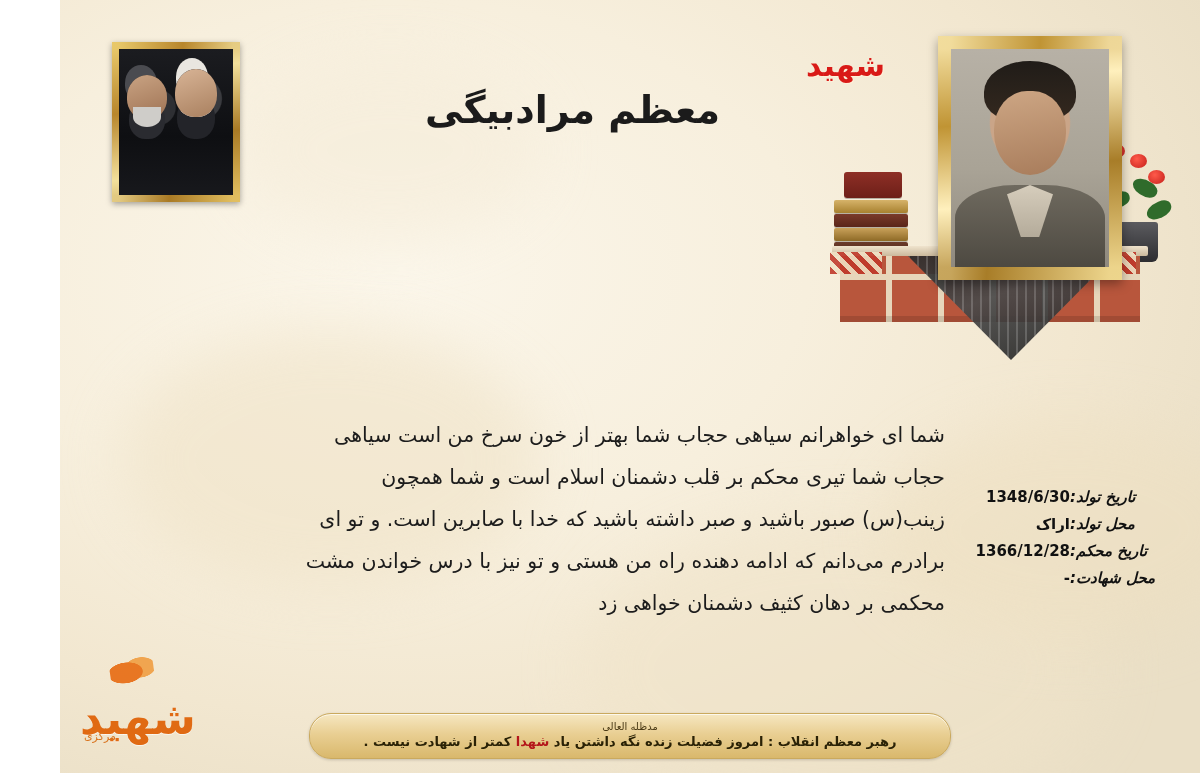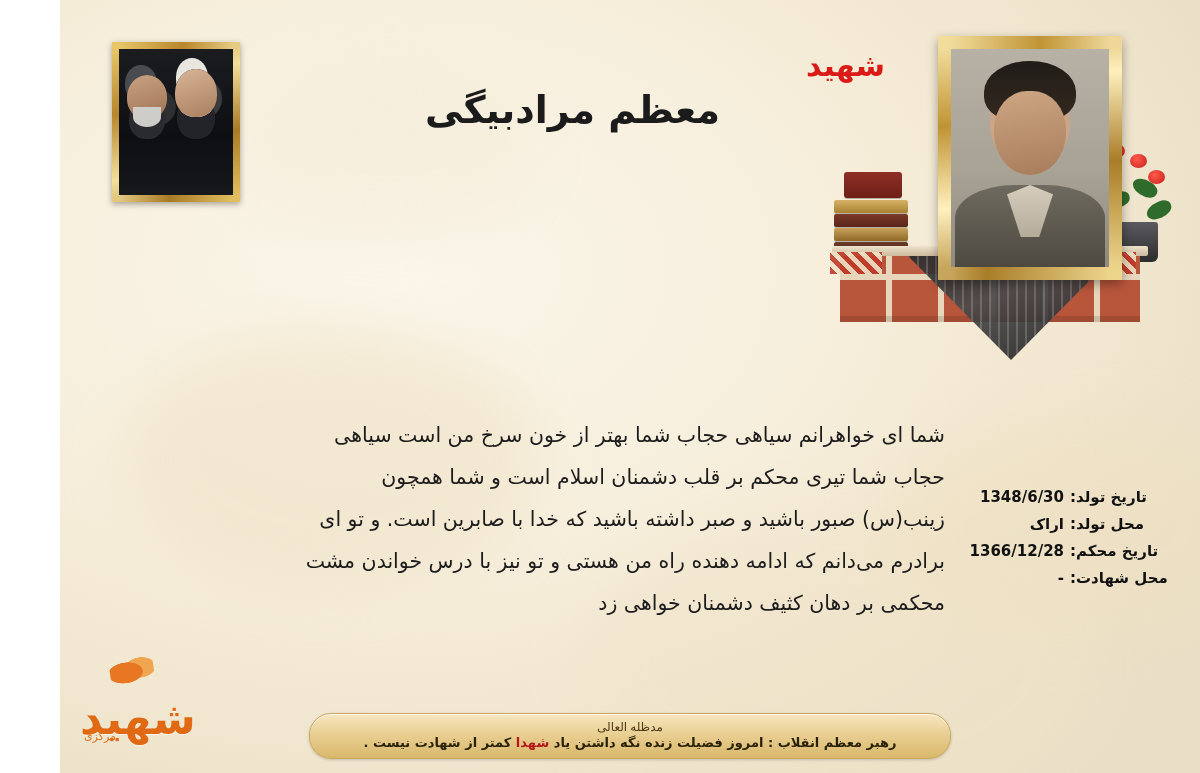--- a/index.html
+++ b/index.html
@@ -299,21 +299,22 @@
     display: flex;
     justify-content: flex-start;
     align-items: baseline;
     margin-bottom: 9px;
     white-space: nowrap;
   }
   .info-label {
     font-weight: bold;
     width: 112px;
     text-align: left;
-    padding-left: 6px;
+    padding-left: 0;
+    font-style: italic;
   }
   .info-value {
     font-weight: bold;
     text-align: right;
     direction: ltr;
     min-width: 90px;
   }
 
   
   .banner {
@@ -326,25 +327,24 @@
     border-radius: 22px;
     background: linear-gradient(180deg, #f6e7c1 0%, #e9cf93 45%, #d9b86c 100%);
     border: 1px solid #caa95e;
     box-shadow: 0 1px 3px rgba(0,0,0,.18), inset 0 1px 0 rgba(255,255,255,.7);
     display: flex;
     flex-direction: column;
     align-items: center;
     justify-content: center;
   }
   .banner-sub {
-    font-size: 12px;
+    font-size: 10px;
     color: #4a3a16;
     line-height: 1;
     margin-bottom: 2px;
-    font-family: Liberation Serif, serif;
   }
   .banner-text {
     font-size: 13px;
     font-weight: bold;
     color: #2a2206;
     line-height: 1.2;
     white-space: nowrap;
   }
   .banner-text .red {
     color: #b4161b;

